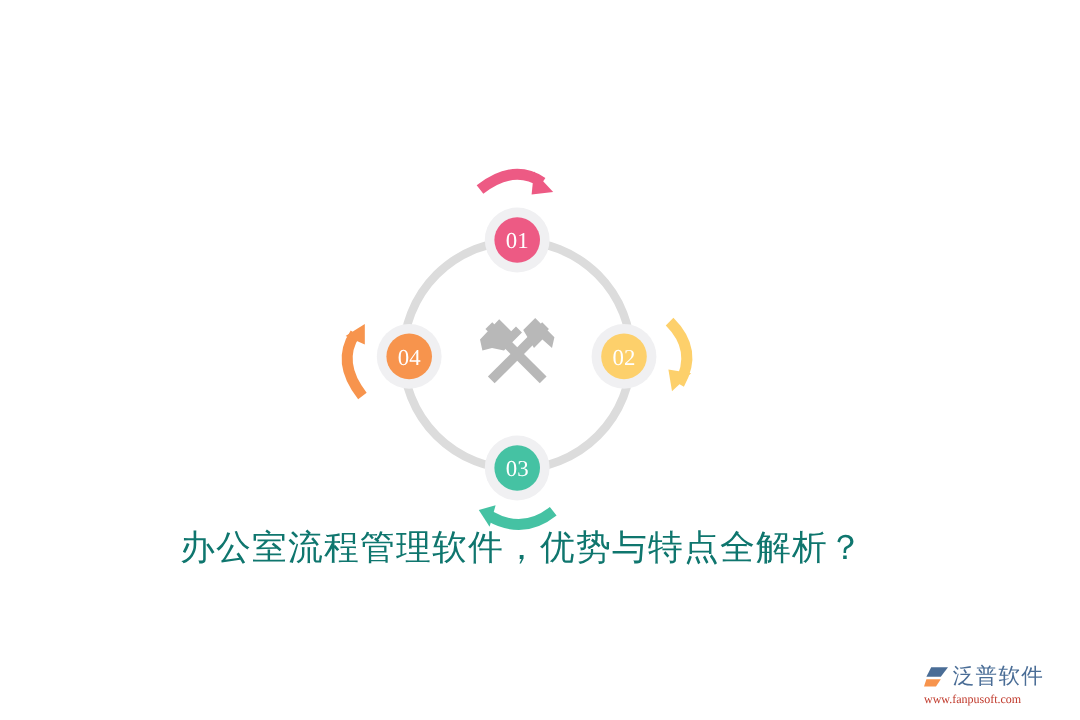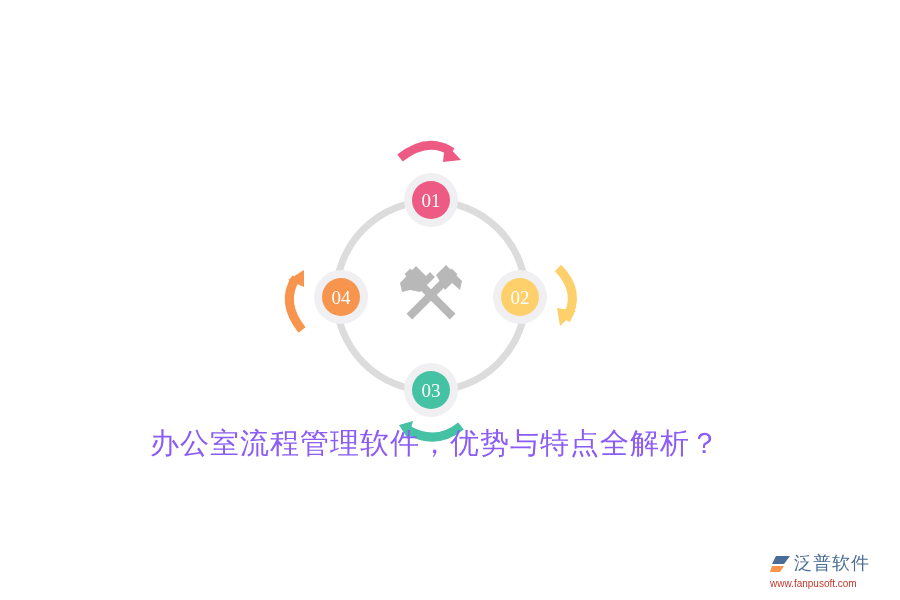--- a/index.html
+++ b/index.html
@@ -1,30 +1,30 @@
 <!DOCTYPE html>
 <html><head>
   <meta charset="utf-8">
   <style>
     html, body { margin: 0; padding: 0; background: #ffffff; }
     body { width: 900px; height: 600px; position: relative; overflow: hidden; font-family: "DejaVu Serif", serif; }
     #diagram { position: absolute; left: 0; top: 0; width: 900px; height: 600px; }
     .badge-text { font-family: "Liberation Serif", "DejaVu Serif", serif; font-size: 19px; fill: #ffffff; }
     .title {
-      position: absolute; left: 0; width: 870px; top: 424px; text-align: center;
-      font-family: "DejaVu Serif", "Liberation Serif", serif; font-size: 29px; color: #8b5cf6;
+      position: absolute; left: 0; width: 870px; top: 437px; text-align: center;
+      font-family: "DejaVu Serif", "Liberation Serif", serif; font-size: 29px; color: #0f766e;
       letter-spacing: 1px; white-space: nowrap;
     }
     .logo { position: absolute; left: 770px; top: 551px; width: 125px; height: 42px; }
     .logo-name {
       position: absolute; left: 24px; top: 0; font-family: "DejaVu Sans", sans-serif;
       font-size: 18px; color: #4a6d96; letter-spacing: 1px; white-space: nowrap;
     }
     .logo-url {
-      position: absolute; left: 0; top: 27px; font-family: Liberation Sans, sans-serif;
+      position: absolute; left: 0; top: 27px; font-family: Liberation Serif, serif;
       font-size: 10px; color: #c0392b; white-space: nowrap;
     }
     .logo-mark { position: absolute; left: 0; top: 3px; width: 22px; height: 20px; }
   </style>
 </head>
 <body>
 
 <svg id="diagram" viewBox="0 0 900 600" xmlns="http://www.w3.org/2000/svg">
 
   <circle cx="431" cy="296" r="95" fill="none" stroke="#dcdcdc" stroke-width="7"></circle>

